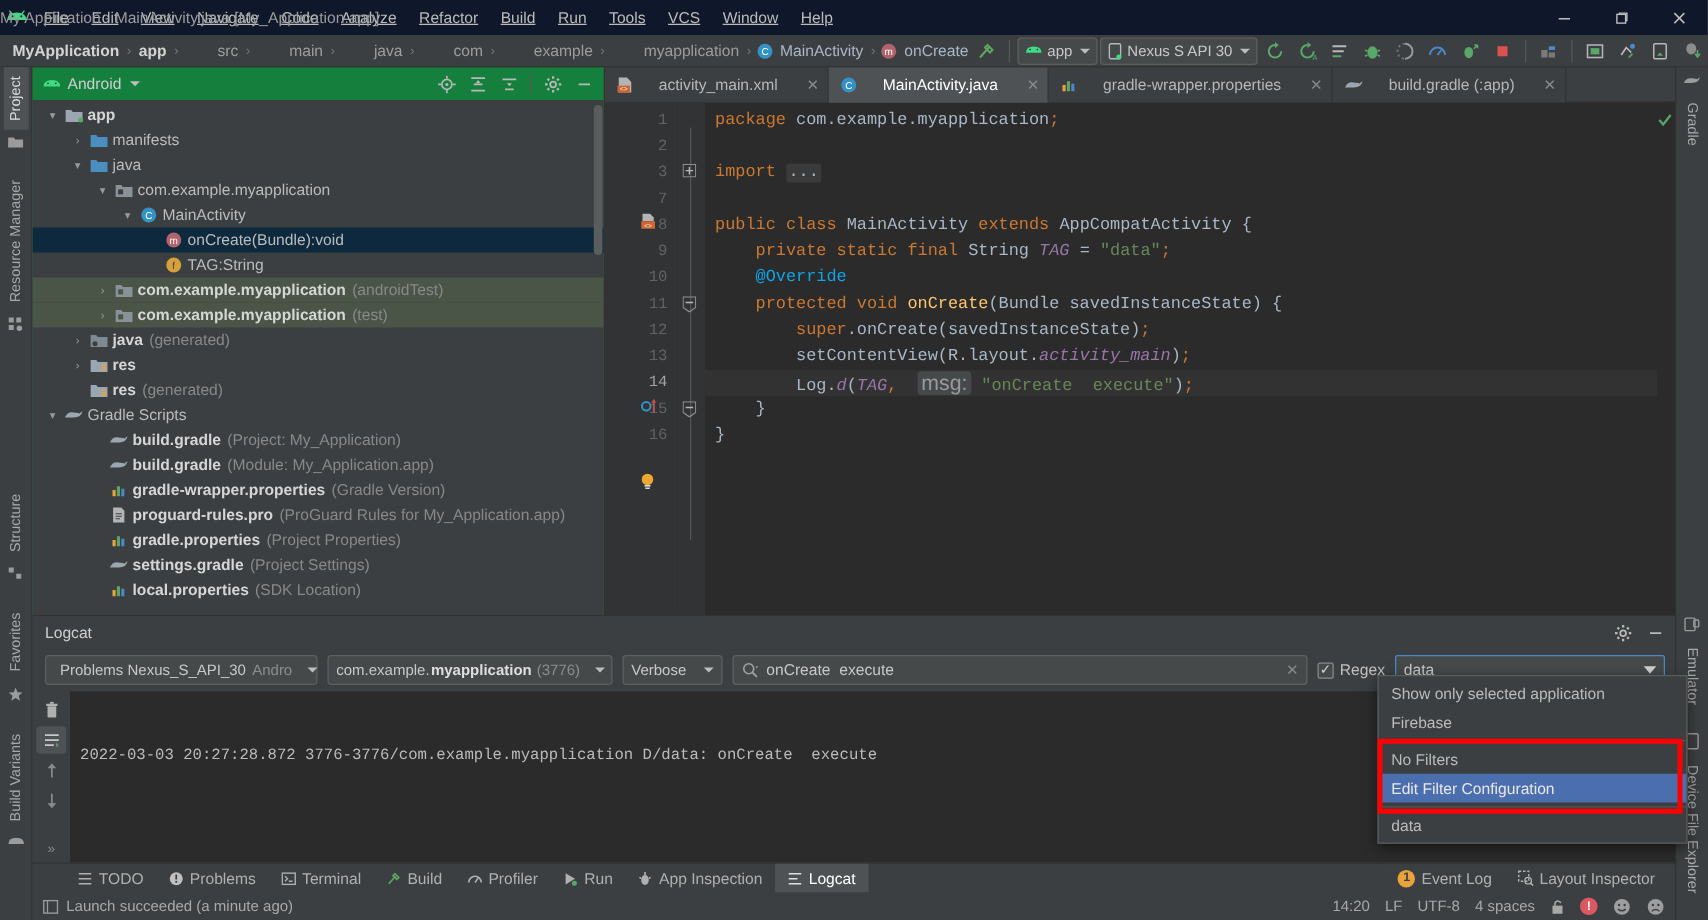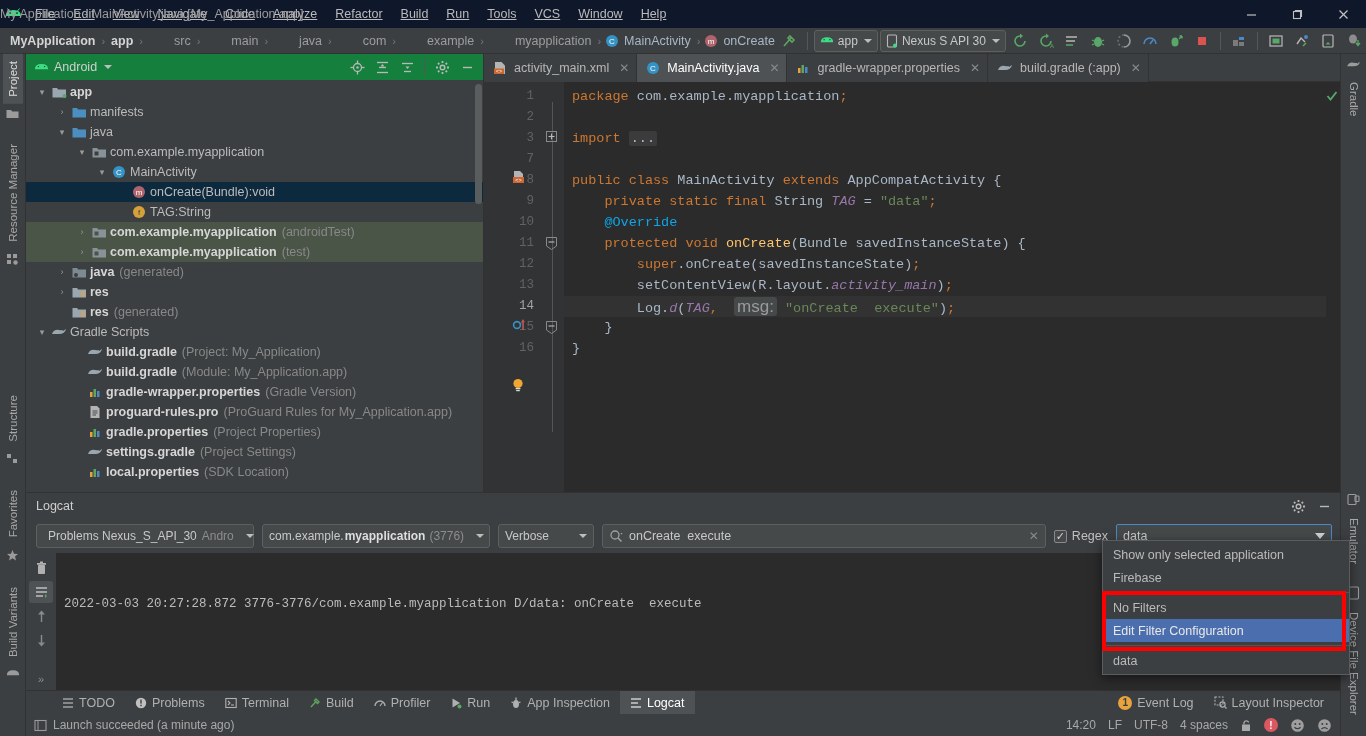--- a/index.html
+++ b/index.html
@@ -110,21 +110,21 @@
 
   .pane-scroll {
     position: absolute; right: 1px; top: 4px; width: 7px; height: 120px;
     background: #5a5d5e; border-radius: 4px;
   }
 
   
   .editor-pane { flex: 1; display: flex; flex-direction: column; min-width: 0; background: #2b2b2b; }
   .tabs { height: 28px; display: flex; align-items: stretch; background: #3c3f41; flex: 0 0 28px; }
   .tab {
-    display: flex; align-items: center; gap: 7px; padding: 0 7px 0 9px;
+    display: flex; align-items: center; gap: 20px; padding: 0 7px 0 9px;
     font-size: 12.5px; color: #b7b7b7; border-right: 1px solid #323232;
     white-space: nowrap; position: relative;
   }
   .tab.active { background: #4e5254; color: #ffffff; }
   .tab .x { color: #8a8a8a; font-size: 12px; margin-left: 3px; }
   .tab.active::after {
     content:""; position:absolute; left:0; right:0; bottom:0; height:2px; background:#4e5254;
   }
   .tabs-fill { flex: 1; border-bottom: 1px solid #323232; }
 
@@ -1028,21 +1028,21 @@
           </div>
 
           <div class="lc-combo" style="width:228px">
             <span>com.example.</span>
             <span class="b" style="margin-left:-4px">myapplication</span>
             <span class="dim" style="margin-left:-1px">(3776)</span>
             <span class="spacer"></span>
             <span class="caret"></span>
           </div>
 
-          <div class="lc-combo" style="width:96px">
+          <div class="lc-combo" style="width:80px">
             <span>Verbose</span>
             <span class="spacer"></span>
             <span class="caret"></span>
           </div>
 
           <div class="search-box">
             <span>
               <svg width="14" height="14" viewBox="0 0 14 14">
                   <circle cx="6" cy="6" r="4" fill="none" stroke="#a0a0a0" stroke-width="1.3"></circle>
                   <line x1="9" y1="9" x2="12.5" y2="12.5" stroke="#a0a0a0" stroke-width="1.5"></line>

